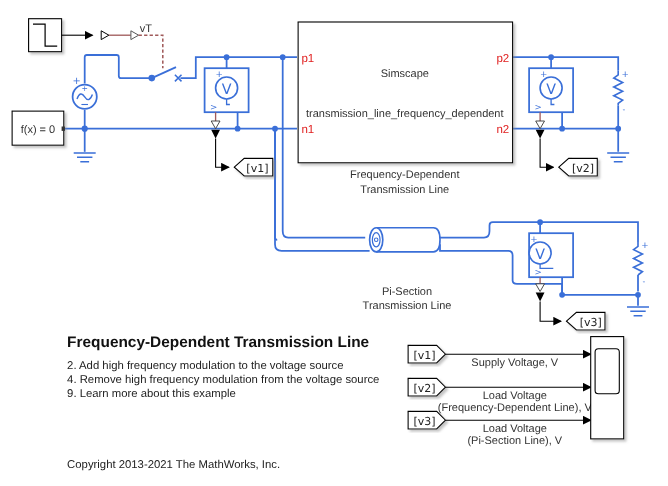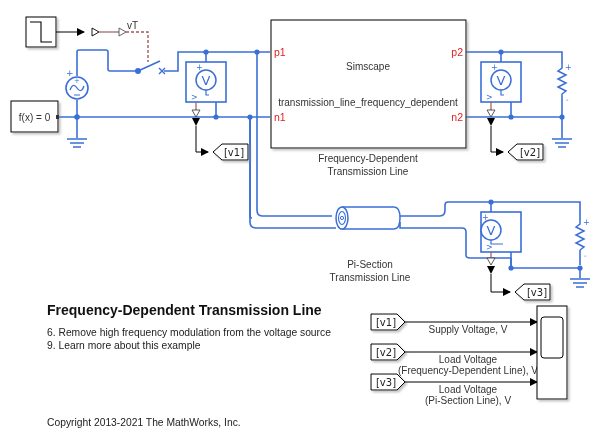--- a/index.html
+++ b/index.html
@@ -2,21 +2,21 @@
 <html><head>
 <meta charset="utf-8">
 <style>
   html, body { margin: 0; padding: 0; background: #ffffff; }
   body { width: 607px; height: 442px; position: relative; overflow: hidden;
          font-family: "Liberation Sans", sans-serif; }
   #canvas { position: absolute; left: 0; top: 0; }
   .lbl { font-family: "Liberation Sans", sans-serif; fill: #333; font-size: 10px; }
   .port { font-family: "Liberation Sans", sans-serif; fill: #e02020; font-size: 10.5px; }
   .tag  { font-family: "DejaVu Sans", sans-serif; fill: #222; font-size: 10px; }
-  .annot { position: absolute; left: 34px; color: #222; padding-left: 13px; }
+  .annot { position: absolute; left: 48px; color: #222; padding-left: 13px; }
   .annot-title { top: 302px; font-size: 14px; font-weight: bold; color: #111; }
   .annot-list { top: 326px; font-size: 10.3px; line-height: 13.2px; }
   .annot-list div { cursor: pointer; white-space: nowrap; }
   .annot-copy { top: 417px; font-size: 10.3px; }
 </style>
 </head>
 <body>
 
 <svg id="canvas" width="607" height="442" viewBox="0 0 607 442">
   <defs>
@@ -226,16 +226,17 @@
   <text x="468" y="404" text-anchor="middle" class="lbl" font-size="8.8" fill="#333">(Pi-Section Line), V</text>
 
   <g>
     <rect x="537" y="306" width="30" height="93" fill="#fff" stroke="#000" stroke-width="1" filter="url(#sh)"></rect>
     <rect x="541" y="317" width="22" height="41" rx="3" fill="#fff" stroke="#000" stroke-width="1"></rect>
   </g>
 </svg>
 
 <div class="annot annot-title">Frequency-Dependent Transmission Line</div>
 <div class="annot annot-list">
-  <div>6. Remove high frequency modulation from the voltage source</div>
+  <div>2. Add high frequency modulation to the voltage source</div>
+  <div>4. Remove high frequency modulation from the voltage source</div>
   <div>9. Learn more about this example</div>
 </div>
 <div class="annot annot-copy">Copyright 2013-2021 The MathWorks, Inc.</div>
 
 </body></html>

